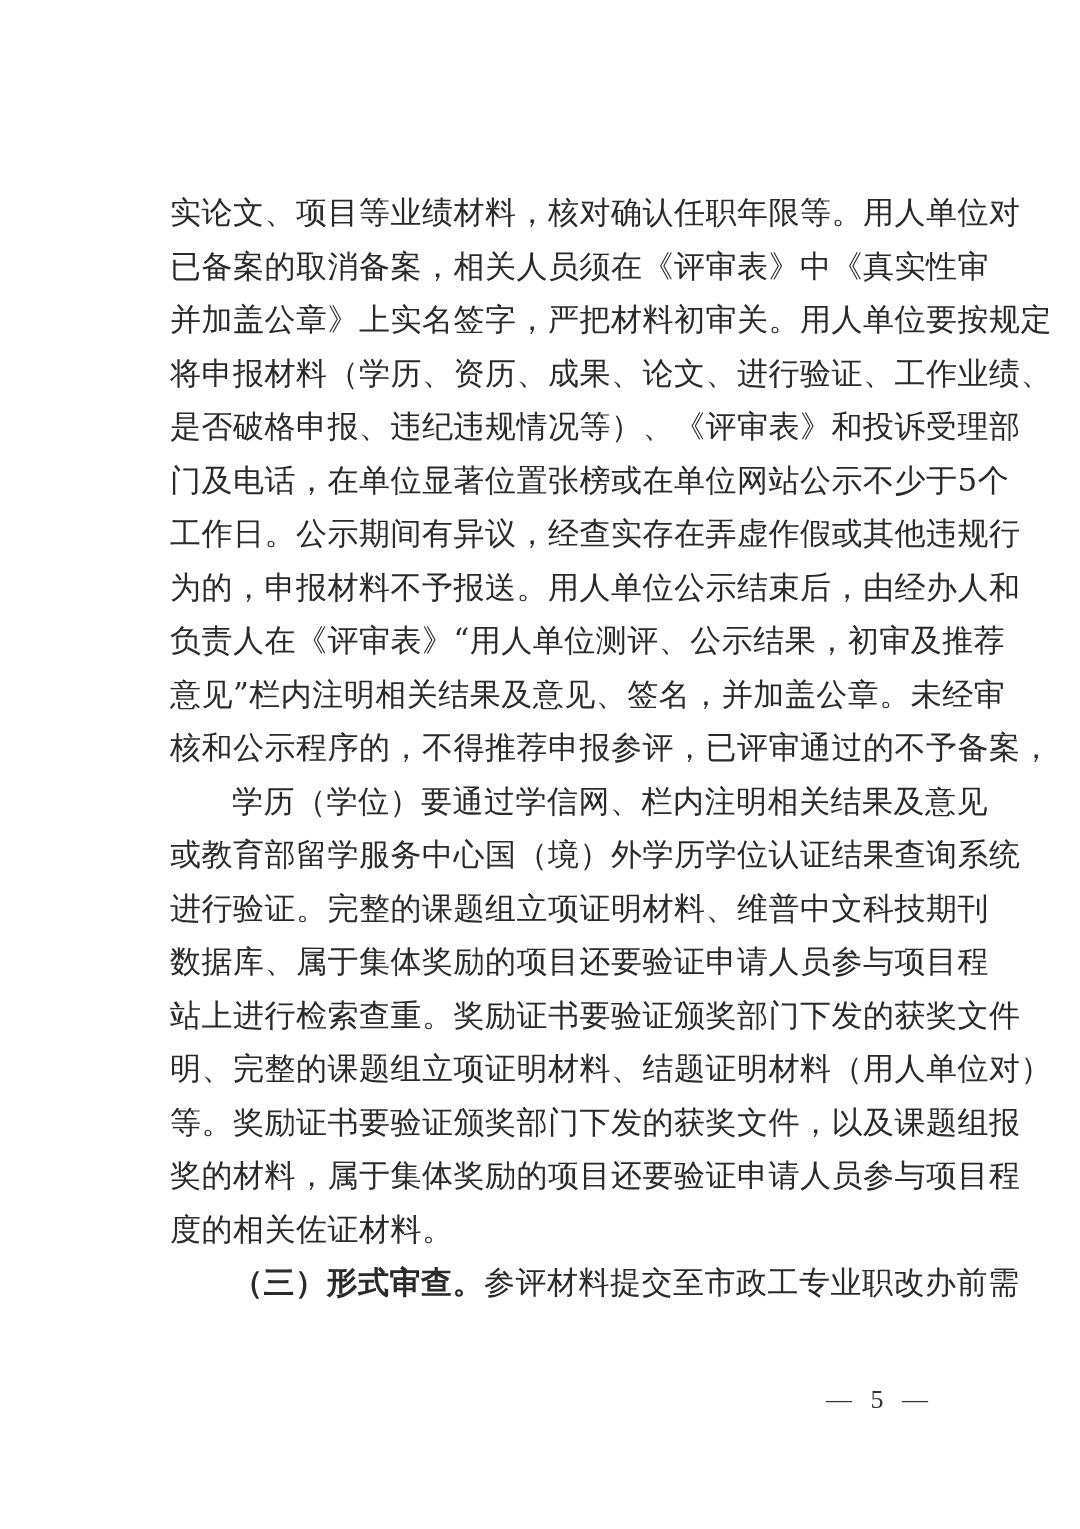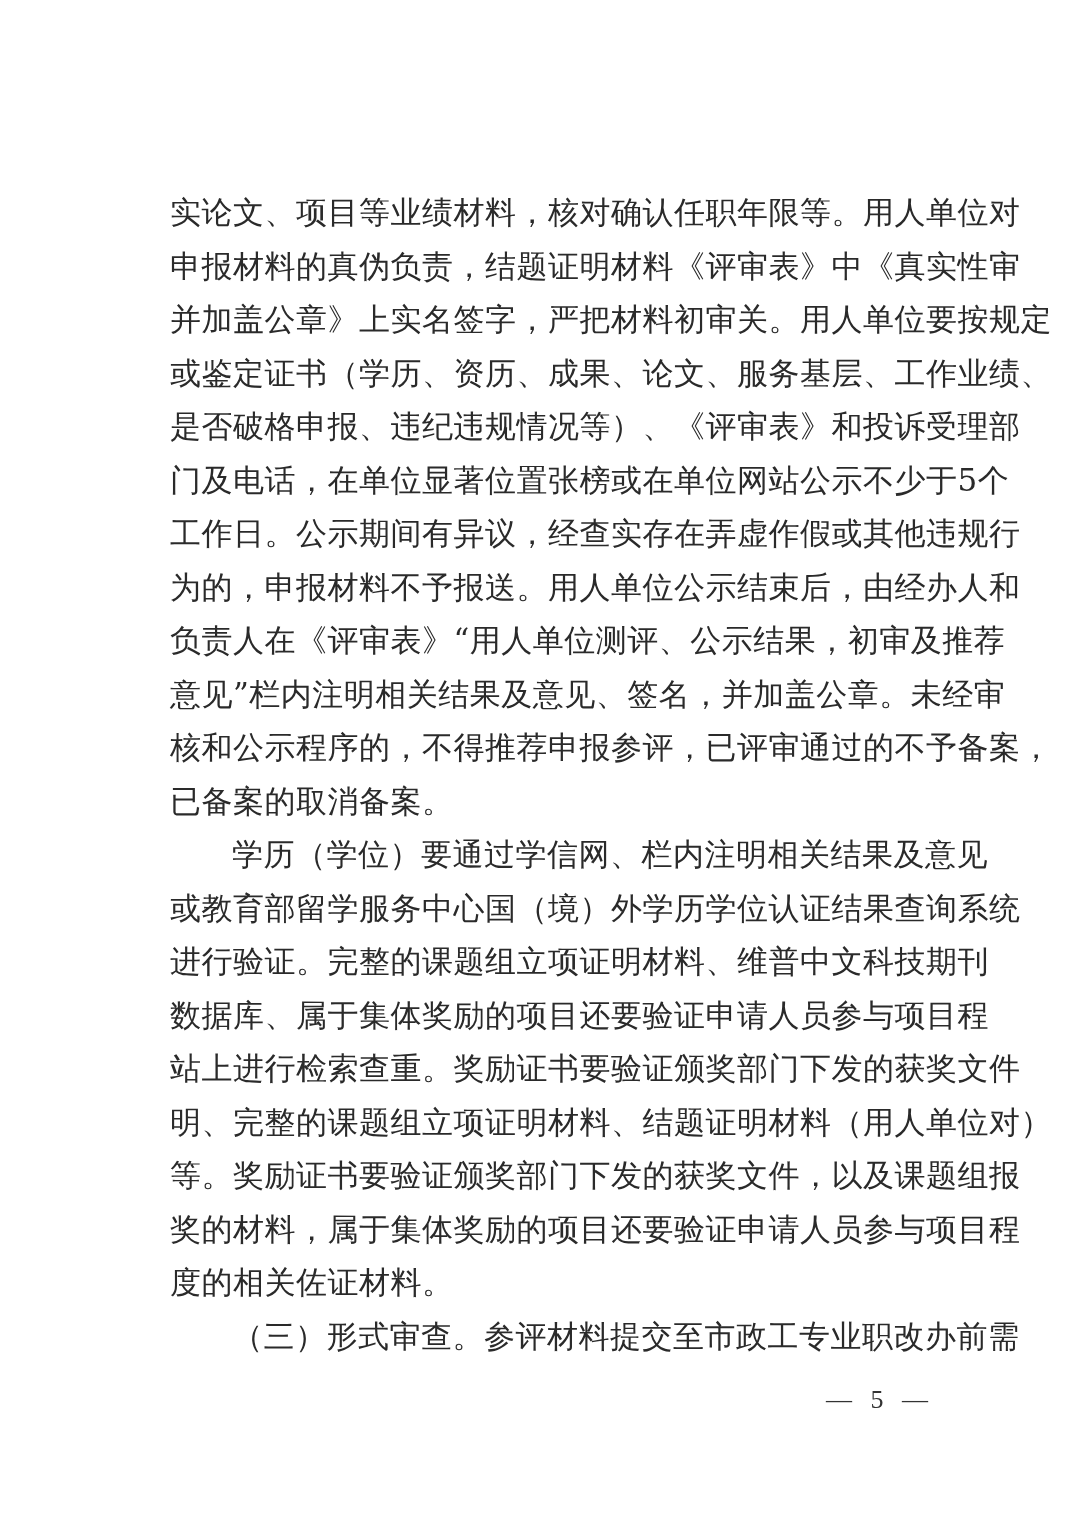--- a/index.html
+++ b/index.html
@@ -30,52 +30,51 @@
     text-align-last: justify;
     letter-spacing: 0.5px;
   }
   .line.last {
     text-align-last: left;
   }
   .line.indent {
     padding-left: 62px;
   }
   .bold {
-    font-weight: normal;
+    font-weight: bold;
   }
   .page-number {
     position: absolute;
     left: 810px;
     top: 1385px;
     width: 140px;
     text-align: center;
     font-family: "Liberation Serif", serif;
     font-size: 26px;
     color: #333;
     letter-spacing: 6px;
   }
 </style>
 </head>
 <body>
 
 <div class="page">
 
   <div>
     <div class="line">实论文、项目等业绩材料，核对确认任职年限等。用人单位对</div>
-    <div class="line">申报材料的真伪负责，结题证明材料《评审表》中《真实性审</div>
+    <div class="line">已备案的取消备案，相关人员须在《评审表》中《真实性审</div>
     <div class="line">并加盖公章》上实名签字，严把材料初审关。用人单位要按规定</div>
-    <div class="line">或鉴定证书（学历、资历、成果、论文、服务基层、工作业绩、</div>
+    <div class="line">将申报材料（学历、资历、成果、论文、进行验证、工作业绩、</div>
     <div class="line">是否破格申报、违纪违规情况等）、《评审表》和投诉受理部</div>
     <div class="line">门及电话，在单位显著位置张榜或在单位网站公示不少于5个</div>
     <div class="line">工作日。公示期间有异议，经查实存在弄虚作假或其他违规行</div>
     <div class="line">为的，申报材料不予报送。用人单位公示结束后，由经办人和</div>
     <div class="line">负责人在《评审表》“用人单位测评、公示结果，初审及推荐</div>
     <div class="line">意见”栏内注明相关结果及意见、签名，并加盖公章。未经审</div>
     <div class="line">核和公示程序的，不得推荐申报参评，已评审通过的不予备案，</div>
-    <div class="line last">已备案的取消备案。</div>
   </div>
 
   <div>
     <div class="line indent">学历（学位）要通过学信网、栏内注明相关结果及意见</div>
     <div class="line">或教育部留学服务中心国（境）外学历学位认证结果查询系统</div>
     <div class="line">进行验证。完整的课题组立项证明材料、维普中文科技期刊</div>
     <div class="line">数据库、属于集体奖励的项目还要验证申请人员参与项目程</div>
     <div class="line">站上进行检索查重。奖励证书要验证颁奖部门下发的获奖文件</div>
     <div class="line">明、完整的课题组立项证明材料、结题证明材料（用人单位对）</div>
     <div class="line">等。奖励证书要验证颁奖部门下发的获奖文件，以及课题组报</div>

